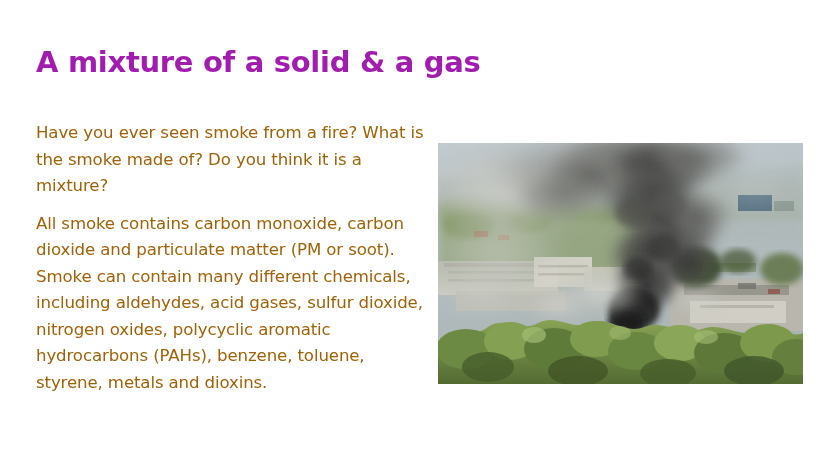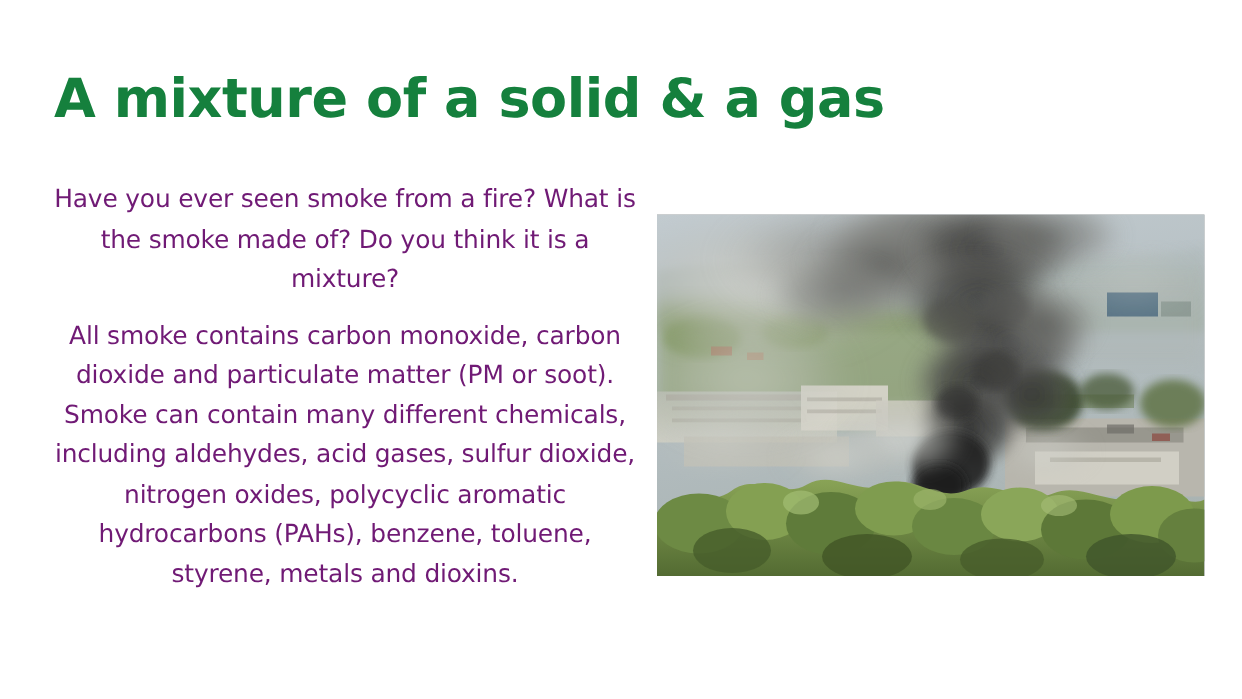--- a/index.html
+++ b/index.html
@@ -21,43 +21,42 @@
     background: #ffffff;
   }
 
   
   .slide-title {
     position: absolute;
     left: 36px;
     top: 46px;
     width: 480px;
     font-family: "DejaVu Sans", sans-serif;
-    font-size: 36px;
+    font-size: 29px;
     font-weight: bold;
     letter-spacing: -0.3px;
-    color: #15803d;
+    color: #a21caf;
     line-height: 1.15;
     white-space: nowrap;
   }
 
   
   .body-col {
     position: absolute;
     left: 36px;
     top: 120px;
     width: 388px;
   }
   .para {
     font-family: "DejaVu Sans", sans-serif;
     font-size: 16.6px;
     line-height: 26.5px;
-    color: #701a75;
+    color: #a16207;
     margin: 0 0 11px 0;
     letter-spacing: -0.12px;
-    text-align: center;
   }
   .para:last-child { margin-bottom: 16px; }
 
   
   .photo-frame {
     position: absolute;
     left: 438px;
     top: 143px;
     width: 365px;
     height: 241px;

